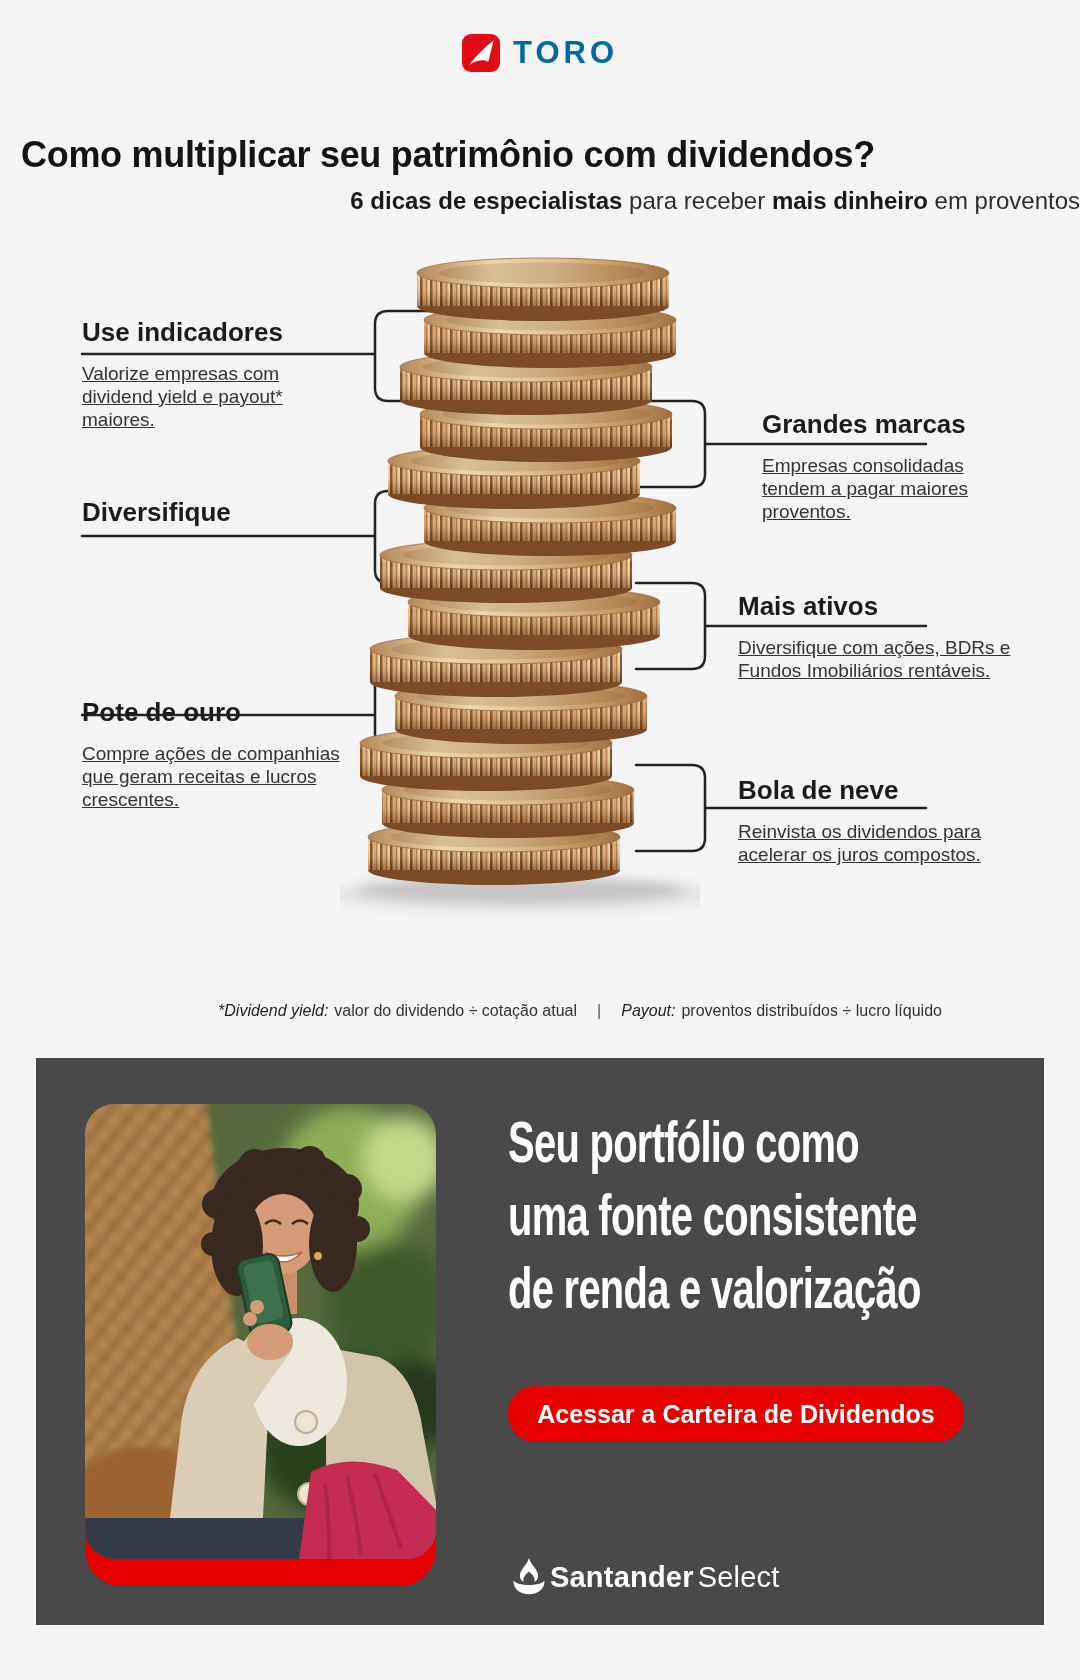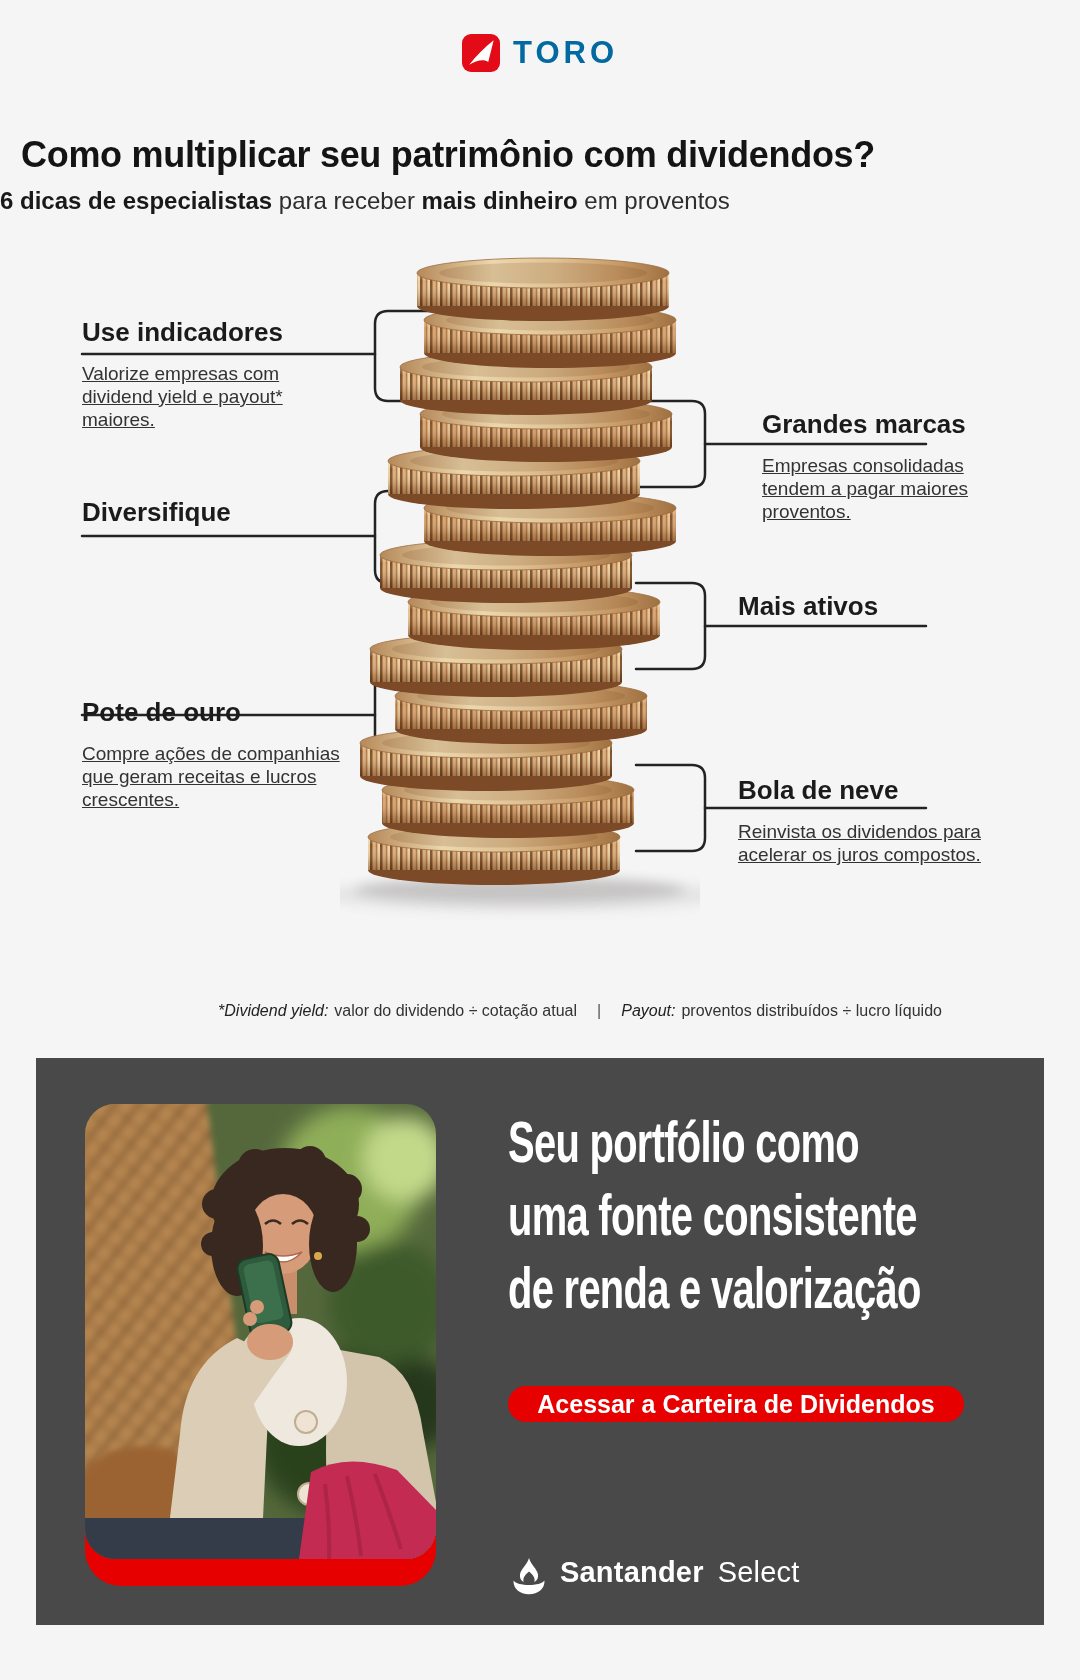--- a/index.html
+++ b/index.html
@@ -13,21 +13,21 @@
   
   .logo-row{position:absolute;top:30px;left:0;width:1080px;height:46px;
     display:flex;align-items:center;justify-content:center;gap:13px;}
   .logo-mark{width:38px;height:38px;border-radius:9px;background:#e30b17;position:relative;flex:0 0 auto;}
   .logo-mark svg{position:absolute;inset:0;}
   .logotype{font-size:31px;font-weight:700;letter-spacing:4px;color:#0369a1;}
 
   
   .title{position:absolute;top:110px;left:0;width:896px;text-align:center;
     font-size:36px;font-weight:700;color:#141414;letter-spacing:-0.3px;}
-  .subtitle{position:absolute;top:163px;left:0;width:1080px;text-align:left;
+  .subtitle{position:absolute;top:163px;left:0;width:1080px;text-align:right;
     font-size:24px;color:#2d2d2d;}
   .subtitle b{color:#191919;}
 
   
   .tip{position:absolute;width:300px;}
   .tip h3{margin:0;font-size:26px;line-height:32px;font-weight:700;color:#1b1b1b;}
   .tip .tip-body{margin:14px 0 0 0;font-size:19px;line-height:23px;color:#333;white-space:pre-line;text-decoration:underline;}
 
   .connectors{position:absolute;top:0;left:0;pointer-events:none;}
   .coins{position:absolute;left:340px;top:240px;}
@@ -41,24 +41,24 @@
 
   
   .banner{position:absolute;left:36px;top:1058px;width:1008px;height:567px;background:#494949;}
   .photo-base{position:absolute;left:85px;top:1104px;width:351px;height:482px;
     background:#e60000;border-radius:36px;}
   .photo{position:absolute;left:85px;top:1104px;width:351px;height:455px;
     border-radius:30px;display:block;}
   .headline{position:absolute;left:508px;top:1106px;color:#ffffff;
     font-size:57px;line-height:73px;font-weight:700;letter-spacing:-1px;
     transform:scaleX(0.70);transform-origin:left top;white-space:nowrap;}
-  .cta{position:absolute;left:508px;top:1386px;width:456px;height:36px;border:none;
+  .cta{position:absolute;left:508px;top:1386px;width:456px;height:56px;border:none;
     border-radius:27px;background:#e60000;color:#fff;font-family:"Liberation Sans",sans-serif;
     font-size:25px;font-weight:700;cursor:pointer;display:flex;align-items:center;justify-content:center;}
-  .sant-row{position:absolute;left:508px;top:1556px;display:flex;align-items:flex-start;gap:10px;color:#fff;}
+  .sant-row{position:absolute;left:508px;top:1556px;display:flex;align-items:center;gap:0;color:#fff;}
   .sant-name{font-size:29px;font-weight:700;letter-spacing:0.2px;}
   .sant-suffix{font-size:29px;font-weight:400;margin-left:4px;letter-spacing:0.2px;}
 </style>
 </head>
 <body>
 
 <div class="logo-row">
   <div class="logo-mark">
     <svg viewBox="0 0 42 42" width="38" height="38">
       <path d="M8 34 C16 24 25 15 35 7 L29 31 C24 27 15 30 8 34 Z" fill="#ffffff"></path>
@@ -209,20 +209,22 @@
 crescentes.</p>
 </div>
 <div class="tip" style="left:738px;top:408px;margin-left:24px;">
   <h3>Grandes marcas</h3>
   <p class="tip-body">Empresas consolidadas
 tendem a pagar maiores
 proventos.</p>
 </div>
 <div class="tip" style="left:738px;top:590px;">
   <h3>Mais ativos</h3>
+  <p class="tip-body">Diversifique com ações, BDRs e
+Fundos Imobiliários rentáveis.</p>
 </div>
 <div class="tip" style="left:738px;top:774px;">
   <h3>Bola de neve</h3>
   <p class="tip-body">Reinvista os dividendos para
 acelerar os juros compostos.</p>
 </div>
 
 <div class="footnote">
   <span class="fn-term">*Dividend yield:</span><span class="fn-def">valor do dividendo ÷ cotação atual</span><span class="fn-sep">|</span><span class="fn-term">Payout:</span><span class="fn-def">proventos distribuídos ÷ lucro líquido</span>
 </div>

